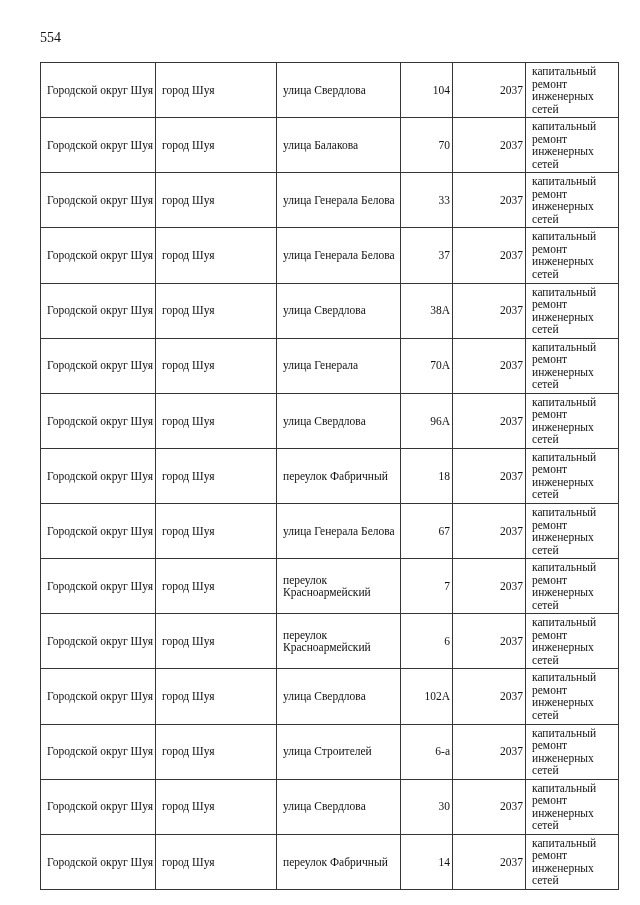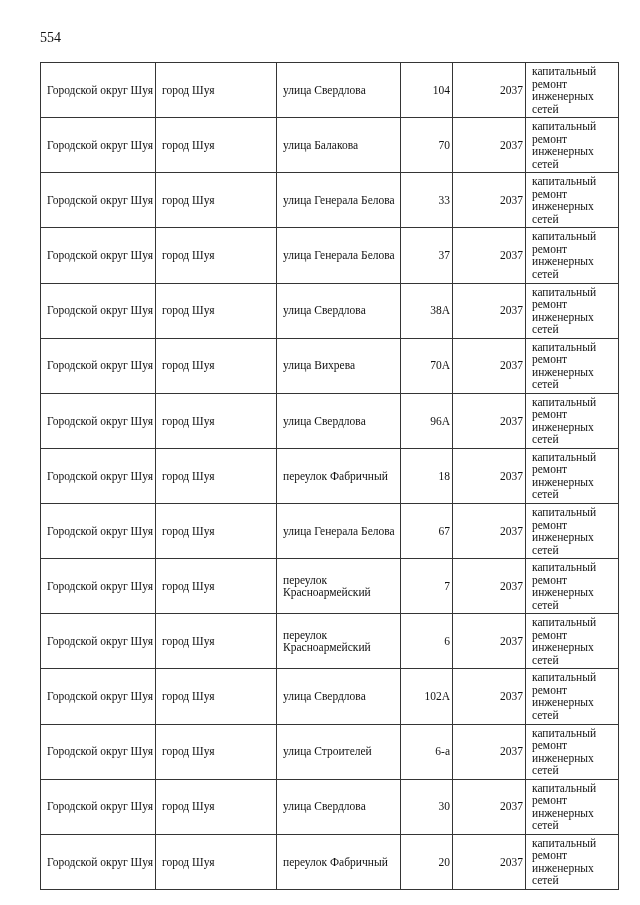--- a/index.html
+++ b/index.html
@@ -115,21 +115,21 @@
     <td class="cell-city">город Шуя</td>
     <td class="cell-street">улица Свердлова</td>
     <td class="cell-house">38А</td>
     <td class="cell-year">2037</td>
     <td class="cell-work">капитальный ремонт инженерных сетей</td>
   </tr>
 
   <tr class="table-row">
     <td class="cell-district">Городской округ Шуя</td>
     <td class="cell-city">город Шуя</td>
-    <td class="cell-street">улица Вихрева</td>
+    <td class="cell-street">улица Генерала</td>
     <td class="cell-house">70А</td>
     <td class="cell-year">2037</td>
     <td class="cell-work">капитальный ремонт инженерных сетей</td>
   </tr>
 
   <tr class="table-row">
     <td class="cell-district">Городской округ Шуя</td>
     <td class="cell-city">город Шуя</td>
     <td class="cell-street">улица Свердлова</td>
     <td class="cell-house">96А</td>
@@ -197,18 +197,18 @@
     <td class="cell-street">улица Свердлова</td>
     <td class="cell-house">30</td>
     <td class="cell-year">2037</td>
     <td class="cell-work">капитальный ремонт инженерных сетей</td>
   </tr>
 
   <tr class="table-row">
     <td class="cell-district">Городской округ Шуя</td>
     <td class="cell-city">город Шуя</td>
     <td class="cell-street">переулок Фабричный</td>
-    <td class="cell-house">20</td>
+    <td class="cell-house">14</td>
     <td class="cell-year">2037</td>
     <td class="cell-work">капитальный ремонт инженерных сетей</td>
   </tr>
 </tbody>
 </table>
 
 </body></html>

